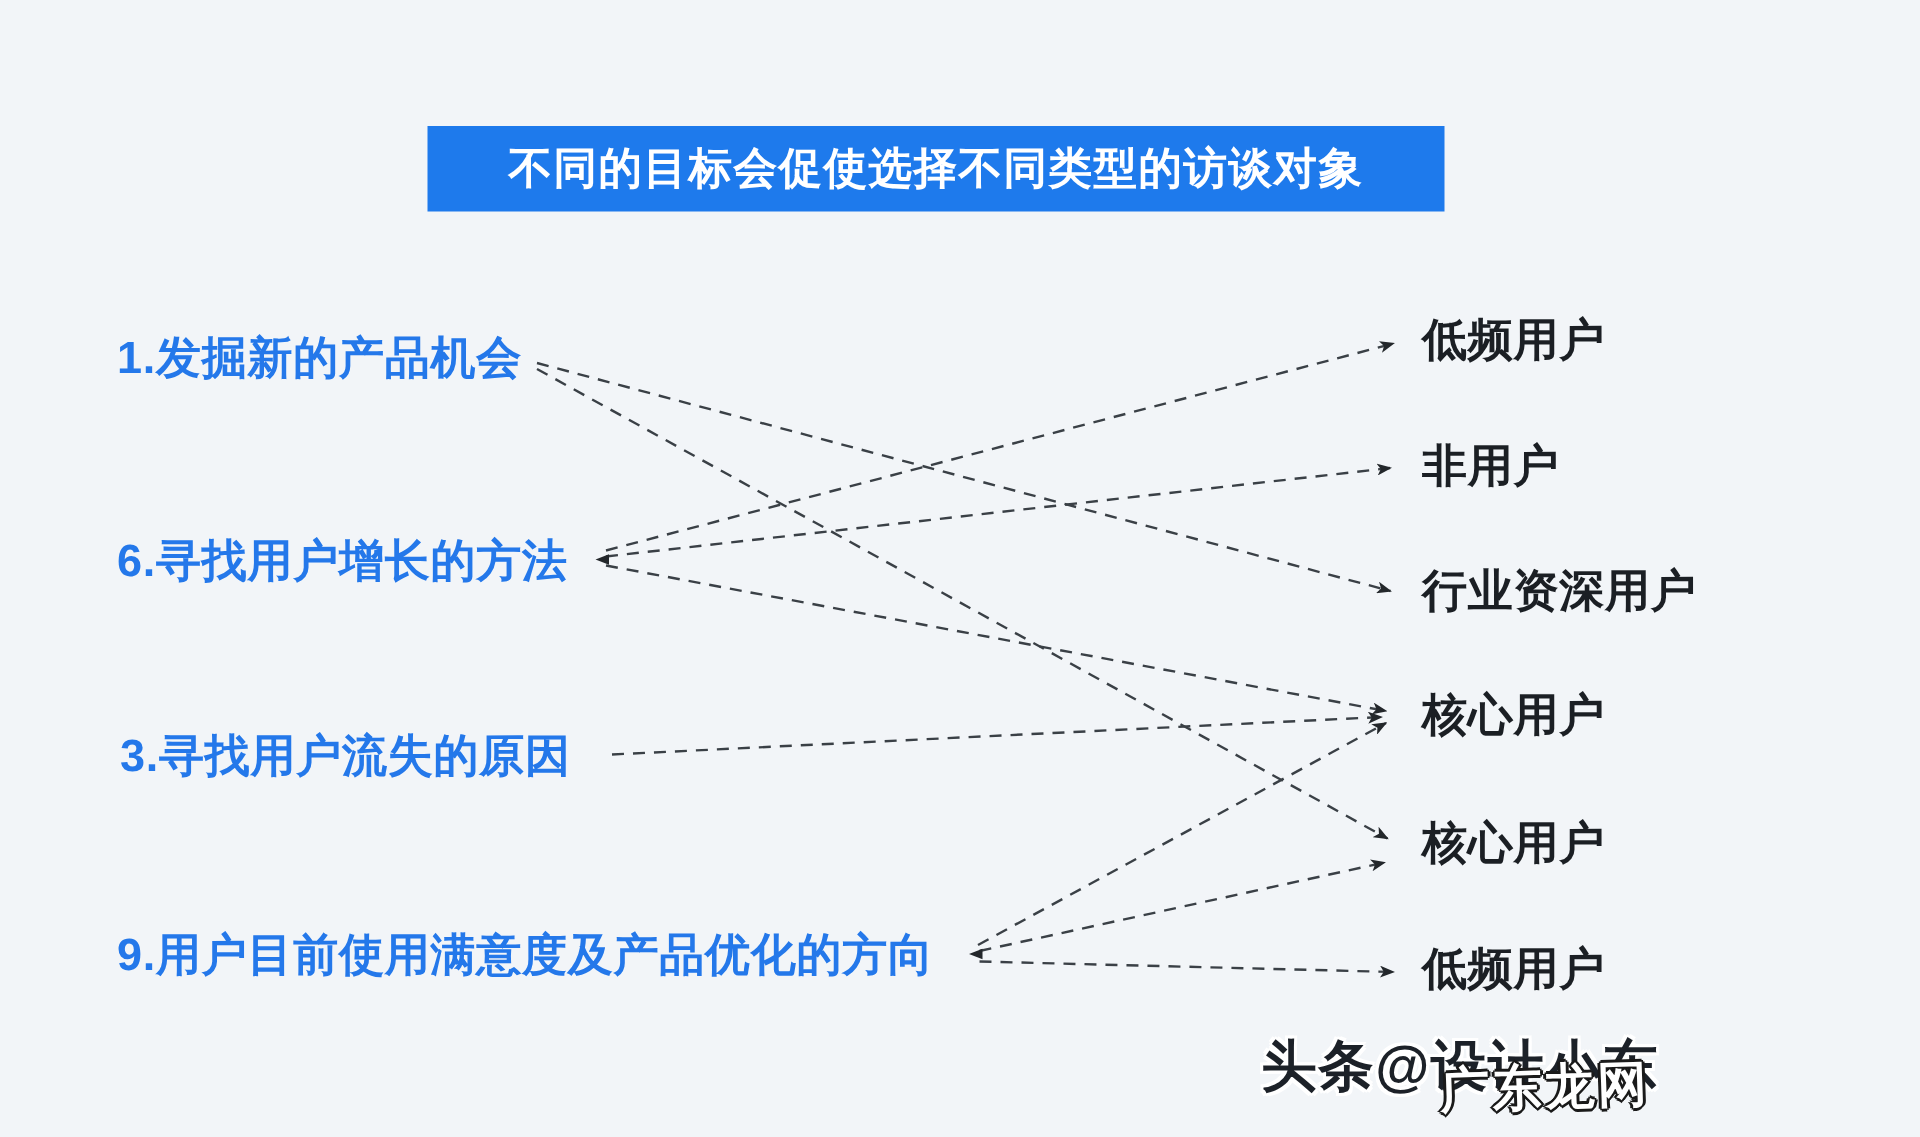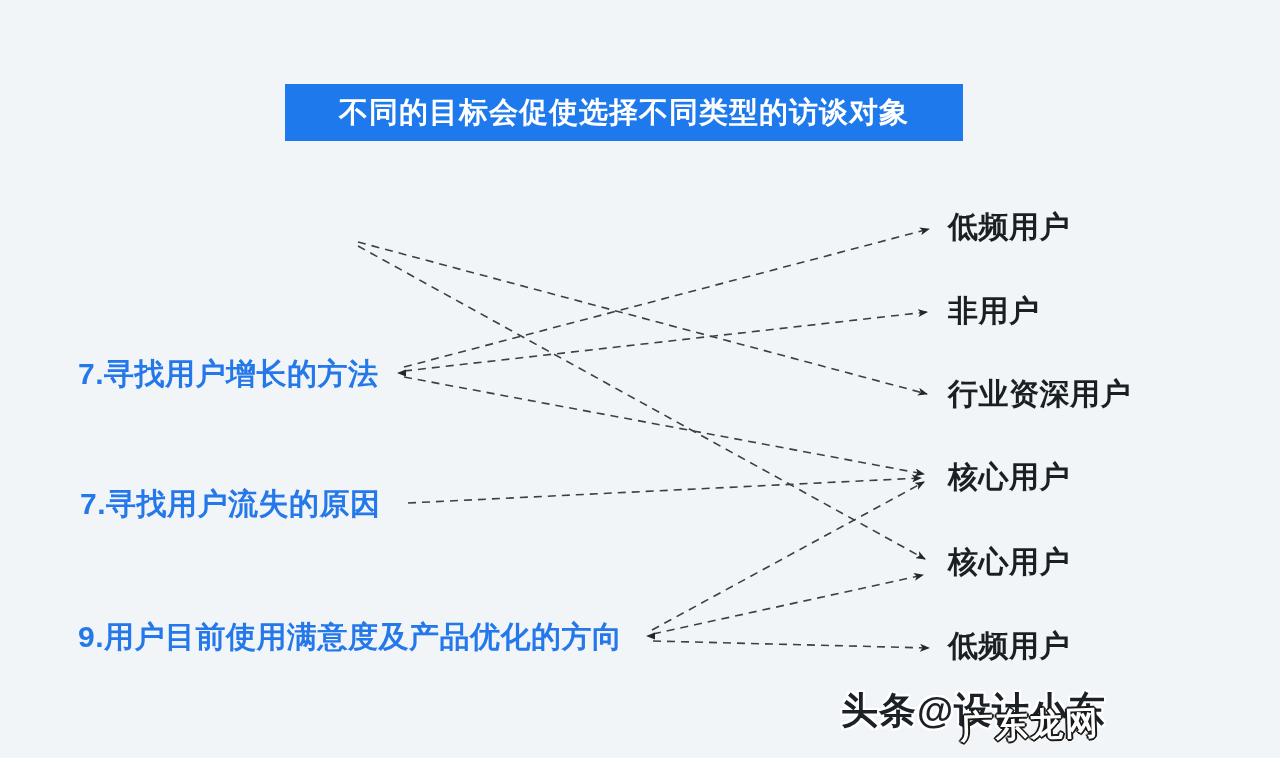--- a/index.html
+++ b/index.html
@@ -110,22 +110,23 @@
       <line x1="653" y1="634" x2="923" y2="575" stroke="#3A4046" stroke-width="1.6" stroke-dasharray="8 6" marker-end="url(#arrowhead)"></line>
       <line x1="653" y1="641" x2="929" y2="648" stroke="#3A4046" stroke-width="1.6" stroke-dasharray="8 6" marker-end="url(#arrowhead)"></line>
       <polygon points="397,373 406,369.5 406,376.5" fill="#23272B"></polygon>
       <polygon points="646,636 655,632.5 655,639.5" fill="#23272B"></polygon>
     </svg>
 
   <div class="title-banner">
     <span>不同的目标会促使选择不同类型的访谈对象</span>
   </div>
 
-  <div class="goal" style="left: 78px; top: 375px;">7.寻找用户增长的方法</div>
-  <div class="goal" style="left: 80px; top: 505px;">7.寻找用户流失的原因</div>
+  <div class="goal" style="left: 78px; top: 240px;">1.发掘新的产品机会</div>
+  <div class="goal" style="left: 78px; top: 375px;">6.寻找用户增长的方法</div>
+  <div class="goal" style="left: 80px; top: 505px;">3.寻找用户流失的原因</div>
   <div class="goal" style="left: 78px; top: 638px;">9.用户目前使用满意度及产品优化的方向</div>
 
   <div class="user-type" style="left: 948px; top: 228px;">低频用户</div>
   <div class="user-type" style="left: 948px; top: 312px;">非用户</div>
   <div class="user-type" style="left: 948px; top: 395px;">行业资深用户</div>
   <div class="user-type" style="left: 948px; top: 478px;">核心用户</div>
   <div class="user-type" style="left: 948px; top: 563px;">核心用户</div>
   <div class="user-type" style="left: 948px; top: 647px;">低频用户</div>
 
   <div class="watermark">

